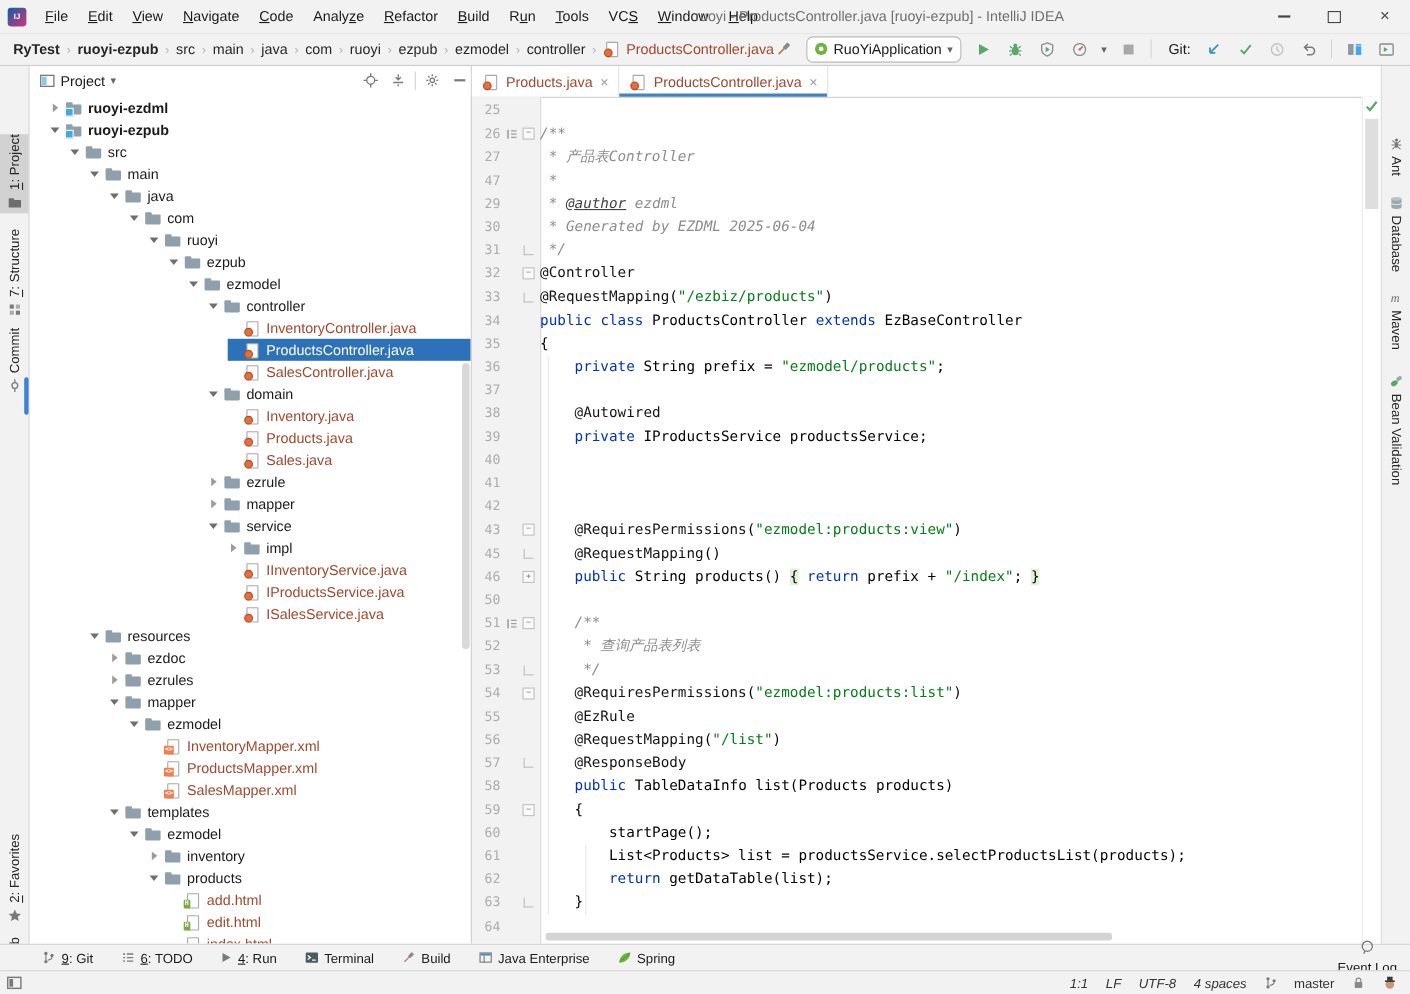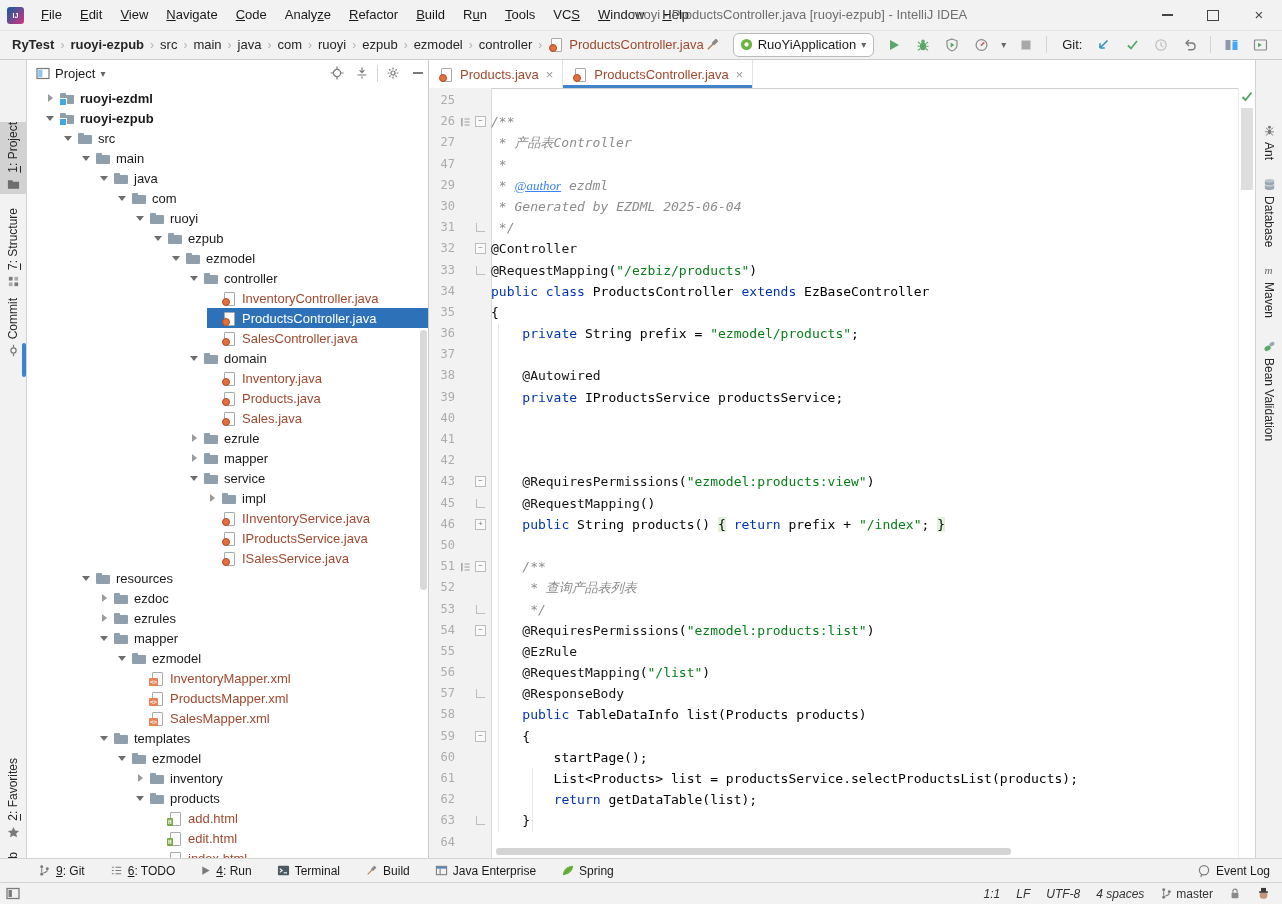--- a/index.html
+++ b/index.html
@@ -82,41 +82,41 @@
   .cl{height:21.2px;display:flex;align-items:center;position:relative;}
   .ln{width:22px;margin-left:4px;text-align:right;color:#acacac;font:12px/21.2px "DejaVu Sans Mono",monospace;flex:none;}
   .gi{width:15px;margin-left:3px;flex:none;display:flex;justify-content:center;}
   .gf{width:15px;flex:none;display:flex;align-items:center;justify-content:center;}
   .fb{width:9px;height:9px;border:1px solid #bdbdbd;background:#fafafa;color:#777;font:8px/7px "Liberation Sans",sans-serif;text-align:center;}
   .fe{width:8px;height:8px;border-left:1px solid #bdbdbd;border-bottom:1px solid #bdbdbd;}
   .ctx{font:13px/21.2px "DejaVu Sans Mono",monospace;white-space:pre;padding-left:3px;color:#000;}
   .sg-k{color:#0033B3;}
   .sg-s{color:#067D17;}
   .sg-c{color:#8C8C8C;font-style:italic;}
-  .sg-ct{color:#3b82f6;font-style:italic;text-decoration:underline;font-family:Liberation Serif, serif;}
+  .sg-ct{color:#404040;font-style:italic;text-decoration:underline;}
   .sg-a{color:#141414;}
   .sg-b{background:#E3F1DA;}
   .guide{position:absolute;width:1px;background:#e8e8e8;}
   #g1{left:69px;top:236px;height:508px;}
   #g2{left:103px;top:680px;height:64px;}
   #hscroll{position:absolute;left:67px;bottom:3px;width:515px;height:7px;background:#d4d4d4;border-radius:3px;}
   #err-stripe{position:absolute;right:0;top:28px;bottom:0;width:16px;background:#fff;border-left:1px solid #ececec;}
   #insp-ok{position:absolute;top:2px;left:1px;}
   #vscroll{position:absolute;right:2px;top:20px;width:12px;height:82px;background:#dedede;}
   
   #bottom-bar{position:absolute;left:0;right:0;bottom:22px;height:23px;background:#f2f2f2;border-top:1px solid #d4d4d4;display:flex;align-items:center;font-size:12px;}
   #bb-left{display:flex;align-items:center;gap:25px;margin-left:38px;}
   .bbi{display:flex;align-items:center;gap:5px;}
   .bbi u{text-decoration:underline;}
-  #event-log{margin-left:auto;margin-right:12px;display:flex;align-items:center;gap:5px;}
+  #event-log{margin-left:auto;margin-right:12px;display:flex;align-items:center;gap:5px;flex-direction:column;}
   #status-bar{position:absolute;left:0;right:0;bottom:0;height:21px;background:#f2f2f2;border-top:1px solid #d4d4d4;display:flex;align-items:center;font-size:12px;color:#333;}
   #sb-toggle{margin-left:6px;display:flex;}
   #status-items{display:flex;align-items:center;gap:16px;margin-left:auto;margin-right:12px;}
   .sbi{white-space:nowrap;font-style:italic;}
-  .branchw{display:flex;gap:3px;}
+  .branchw{display:flex;gap:14px;}
 </style>
 </head>
 <body>
 
 <div id="app">
 
   <div id="titlebar">
     <div class="logo">IJ</div>
     <div id="menu-items">
         <span class="menu-item"><u>F</u>ile</span>

